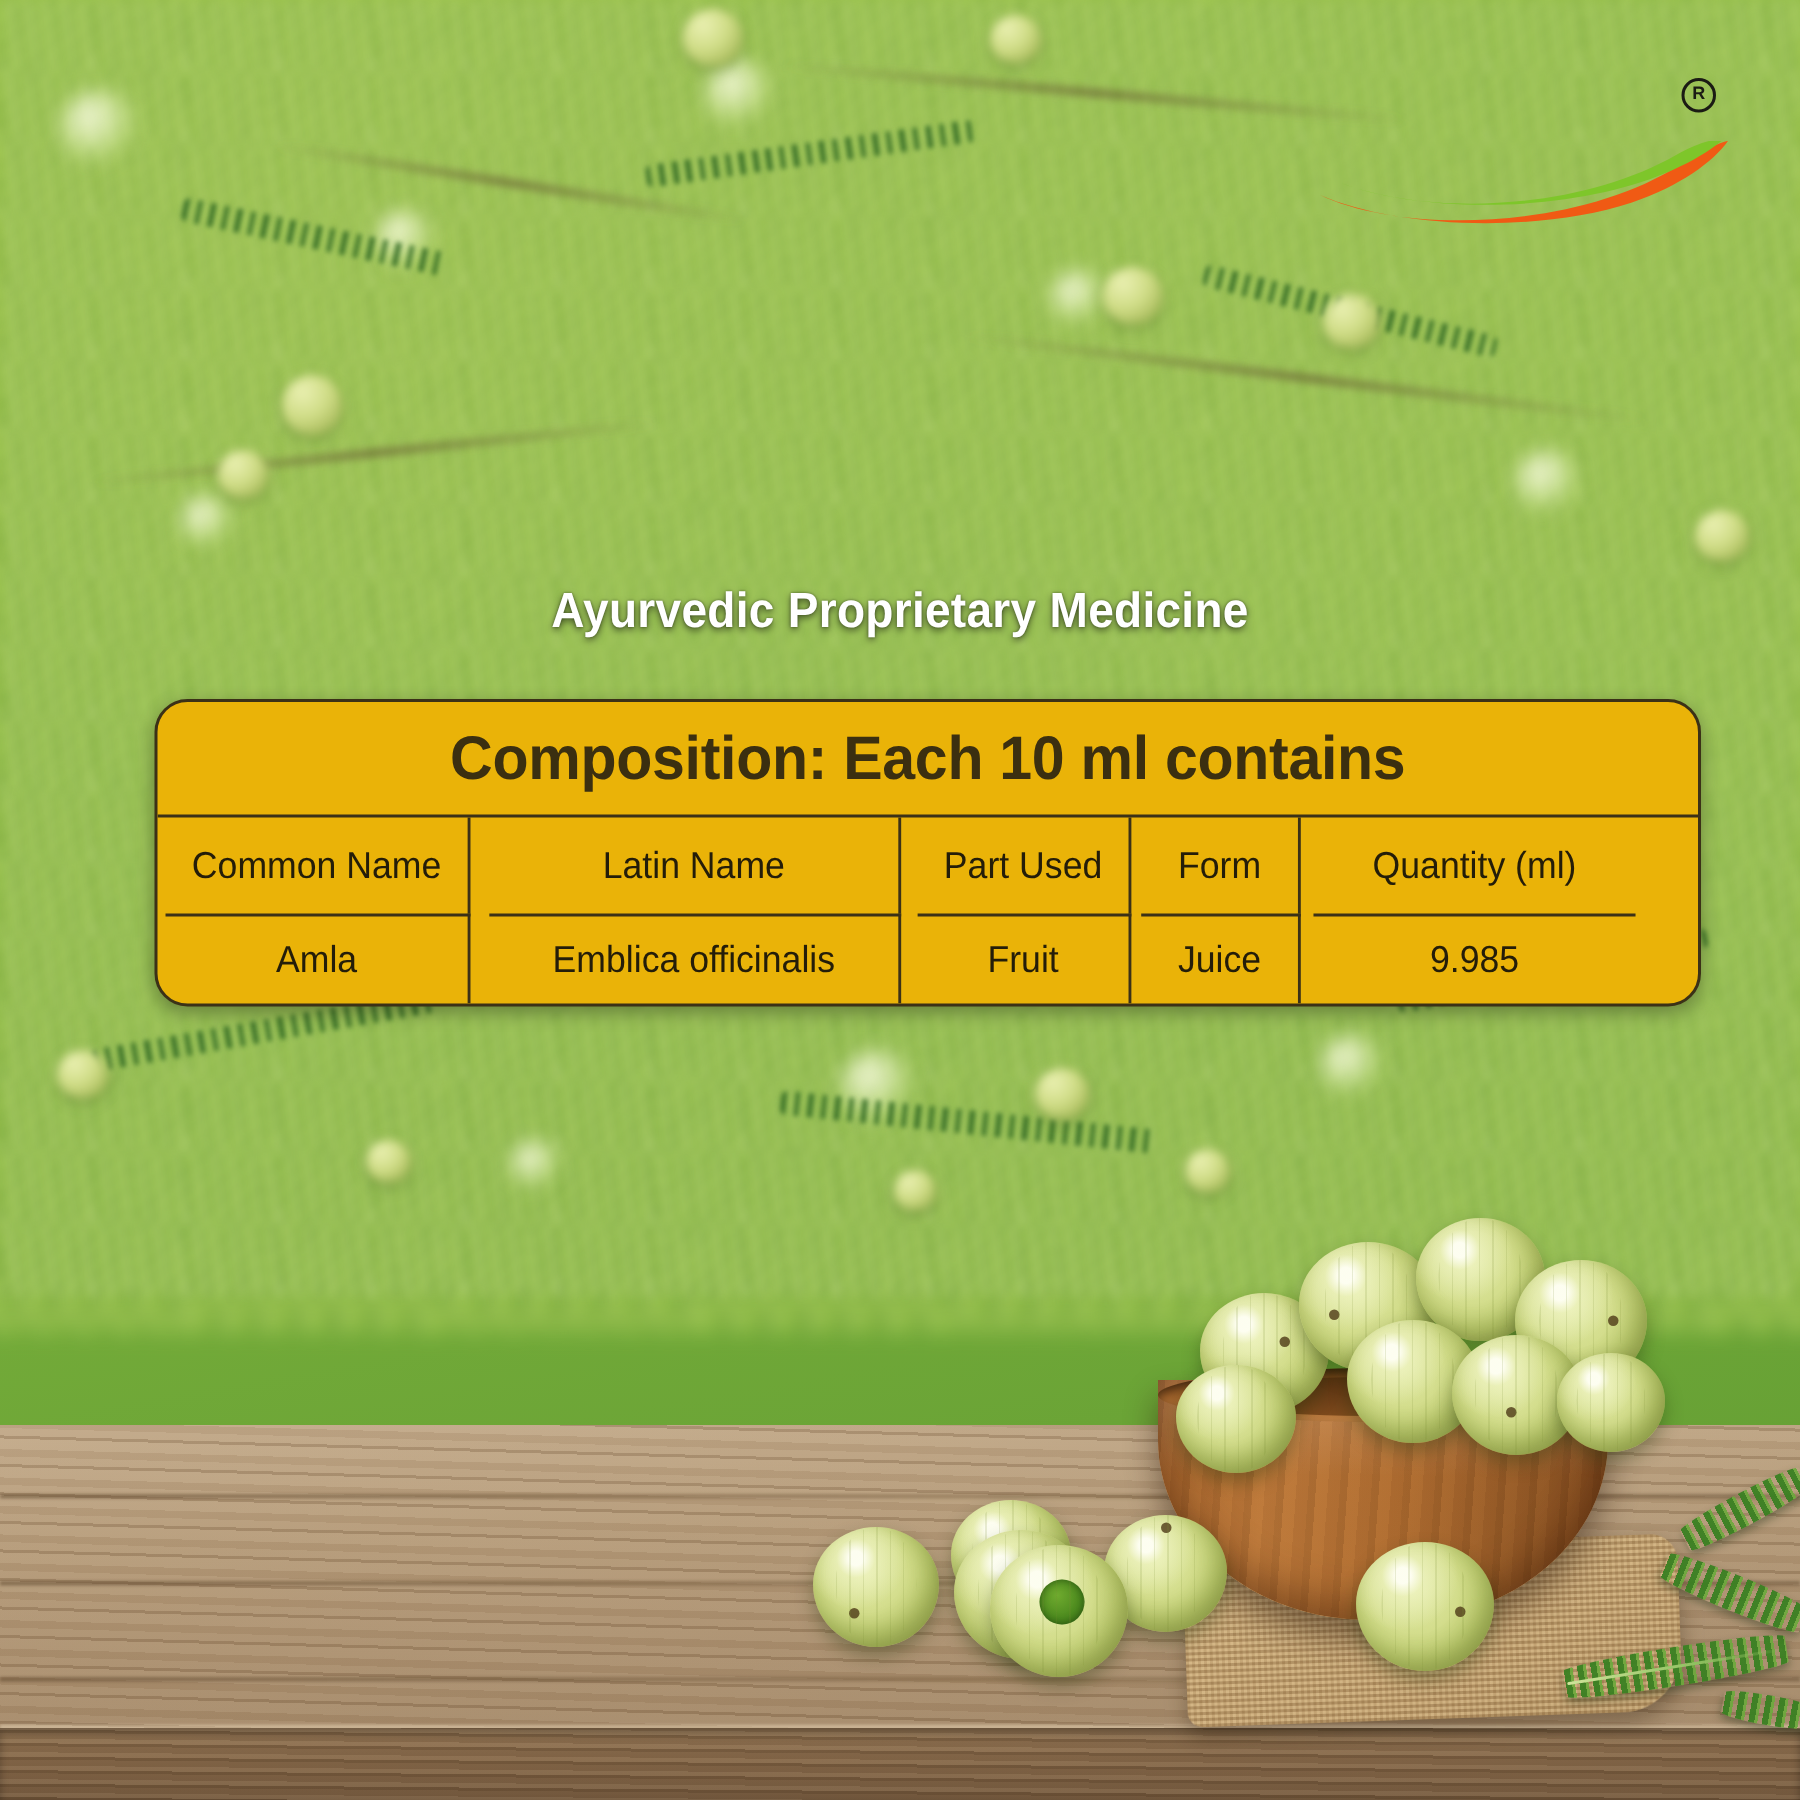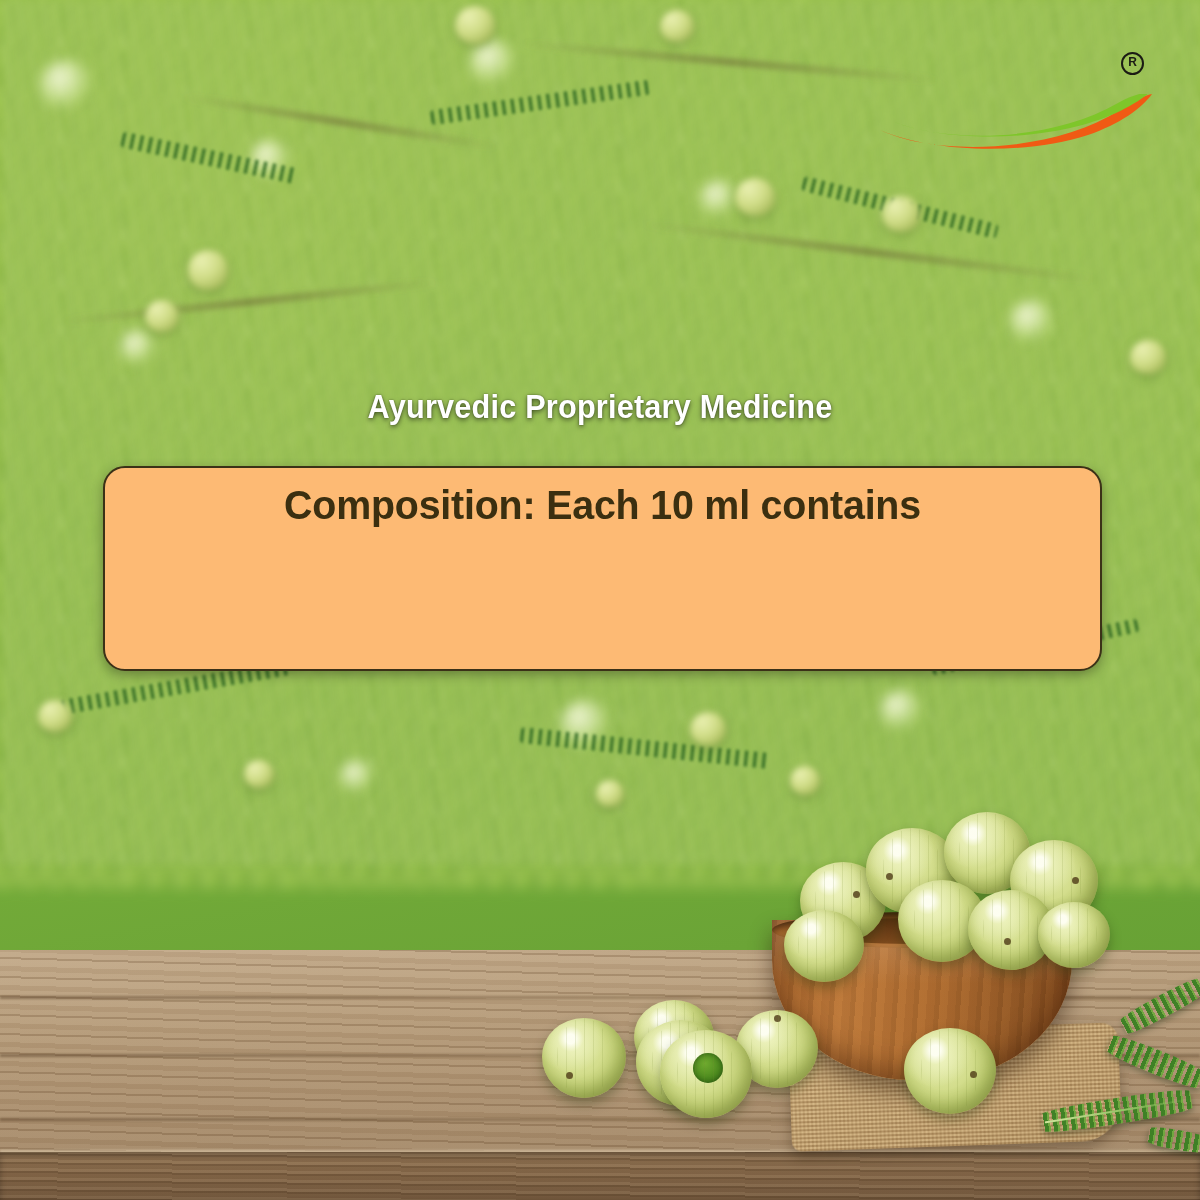--- a/index.html
+++ b/index.html
@@ -202,25 +202,26 @@
     font-size:33px;font-weight:700;
     letter-spacing:.2px;
     color:#ffffff;
     text-shadow:0 2px 5px rgba(0,0,0,.55), 0 0 2px rgba(0,0,0,.4);
     transform:scaleX(.93);
   }
 
   
   .card{
     position:absolute;left:103px;top:466px;width:995px;height:201px;
-    background:#fdba74;
+    background:#eab308;
     border:2px solid #3b3117;
     border-radius:22px;
     box-shadow:0 4px 12px rgba(0,0,0,.32);
     overflow:hidden;
+    padding-left:32px;
   }
   .card-title{
     position:absolute;left:0;right:0;top:0;height:75px;
     display:flex;align-items:center;justify-content:center;
     color:#3b2f10;
     font-size:41px;font-weight:700;
     transform:scaleX(.96);
     letter-spacing:-.2px;
   }
   .grid{
@@ -344,15 +345,28 @@
     <svg class="swoosh" viewBox="0 0 282 56" aria-hidden="true">
       <path d="M6 36 C60 62, 176 60, 246 16 C262 6, 272 1, 278 0 C268 14, 246 30, 214 41 C150 62, 56 58, 6 36 Z" fill="#f05a14"></path>
       <path d="M20 28 C78 50, 178 47, 244 9 C258 1, 268 -1, 276 -2 C260 12, 232 26, 196 34 C134 48, 62 44, 20 28 Z" fill="#7ec62a"></path>
     </svg>
   </div>
 
   <div class="headline">Ayurvedic Proprietary Medicine</div>
 
   <div class="card">
     <div class="card-title">Composition: Each 10 ml contains</div>
+    <div class="grid">
+      <div class="cell">Common Name</div>
+      <div class="cell">Latin Name</div>
+      <div class="cell">Part Used</div>
+      <div class="cell">Form</div>
+      <div class="cell">Quantity (ml)</div>
+
+      <div class="cell r2">Amla</div>
+      <div class="cell r2">Emblica officinalis</div>
+      <div class="cell r2">Fruit</div>
+      <div class="cell r2">Juice</div>
+      <div class="cell r2">9.985</div>
+    </div>
   </div>
 
 </div>
 
 </body></html>

